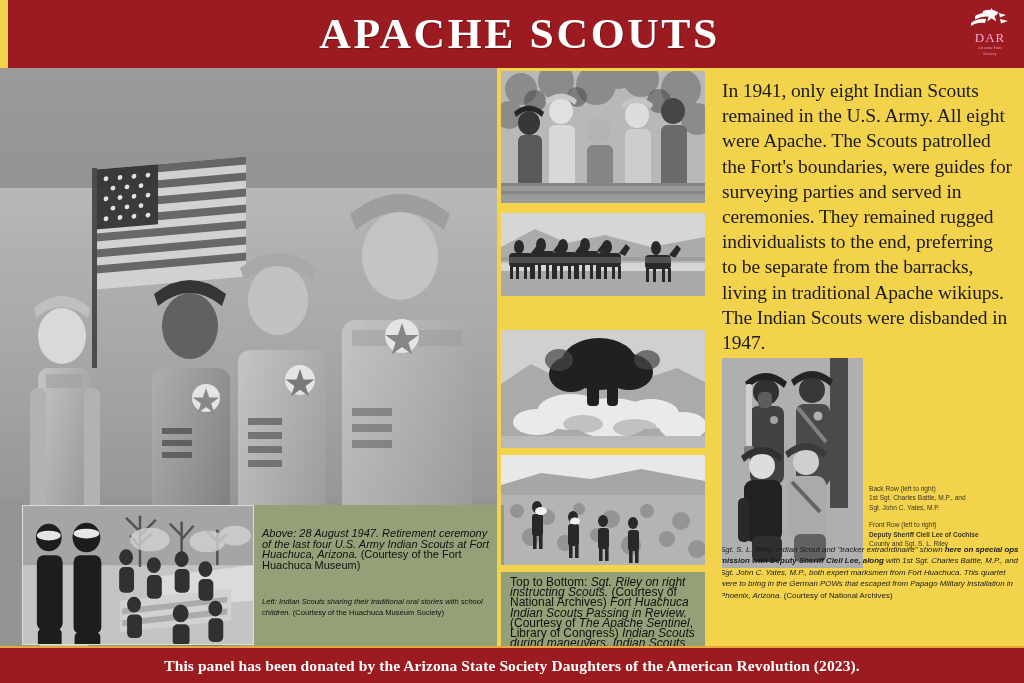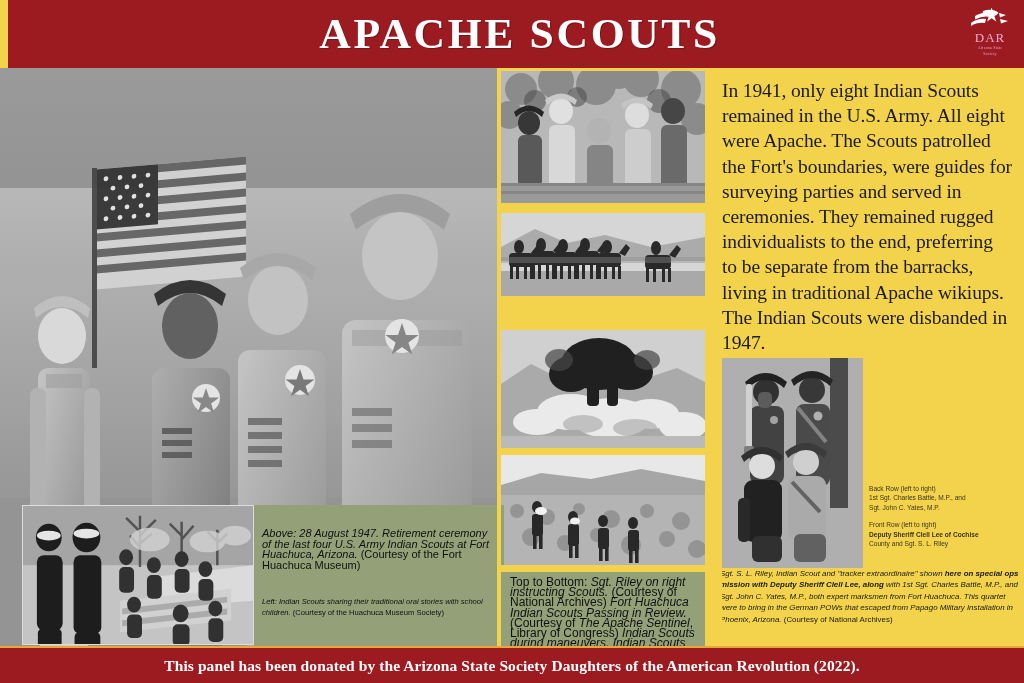--- a/index.html
+++ b/index.html
@@ -116,21 +116,21 @@
     left: 504px; top: 572px; width: 203px; height: 74px;
     padding: 5px 6px 0 6px;
     font-size: 12px; line-height: 10.2px;
   }
   .cap-right-names {
     left: 869px; top: 484px; width: 150px;
     font-size: 6.6px; line-height: 9.4px;
     color: #3b3520;
   }
   .cap-right-main {
-    left: 720px; top: 568px; width: 300px;
+    left: 720px; top: 544px; width: 300px;
     font-size: 7.9px; line-height: 11.4px;
     font-style: italic;
     color: #1a1a1a;
   }
   .cap-right-main .nonital { font-style: normal; }
   .blk { height: 8px; }
 
   
   .gutter { position: absolute; background: #F3D34B; }
 </style>
@@ -614,21 +614,21 @@
         <path d="M58 10 l14 4 -12 5 z" fill="#ffffff"></path>
         <path d="M60 22 l16 4 -14 5 z" fill="#ffffff"></path>
       </svg>
       <div class="dar-word">DAR</div>
       <div class="dar-sub">Arizona State</div>
       <div class="dar-sub">Society</div>
     </div>
   </div>
 
   <div class="footer">
-    <div class="footer-text">This panel has been donated by the Arizona State Society Daughters of the American Revolution (2022).</div>
+    <div class="footer-text">This panel has been donated by the Arizona State Society Daughters of the American Revolution (2023).</div>
   </div>
 
   <div class="gutter" style="left:497px;top:68px;width:4px;height:578px;"></div>
   <div class="gutter" style="left:705px;top:68px;width:17px;height:578px;"></div>
   <div class="gutter" style="left:501px;top:203px;width:204px;height:10px;"></div>
   <div class="gutter" style="left:501px;top:296px;width:204px;height:34px;"></div>
   <div class="gutter" style="left:501px;top:448px;width:204px;height:7px;"></div>
   <div class="gutter" style="left:501px;top:565px;width:204px;height:7px;"></div>
 
 </div>

